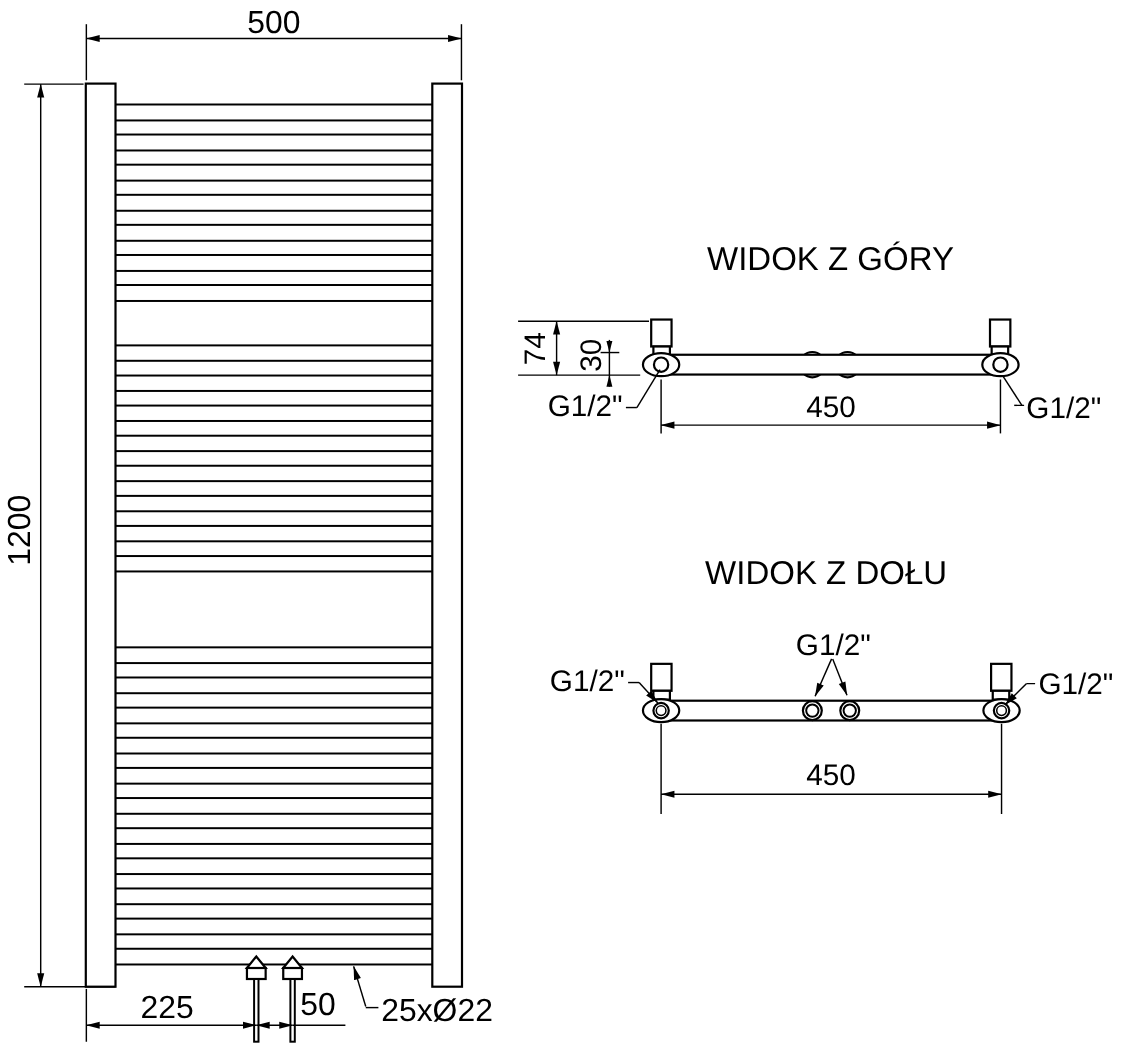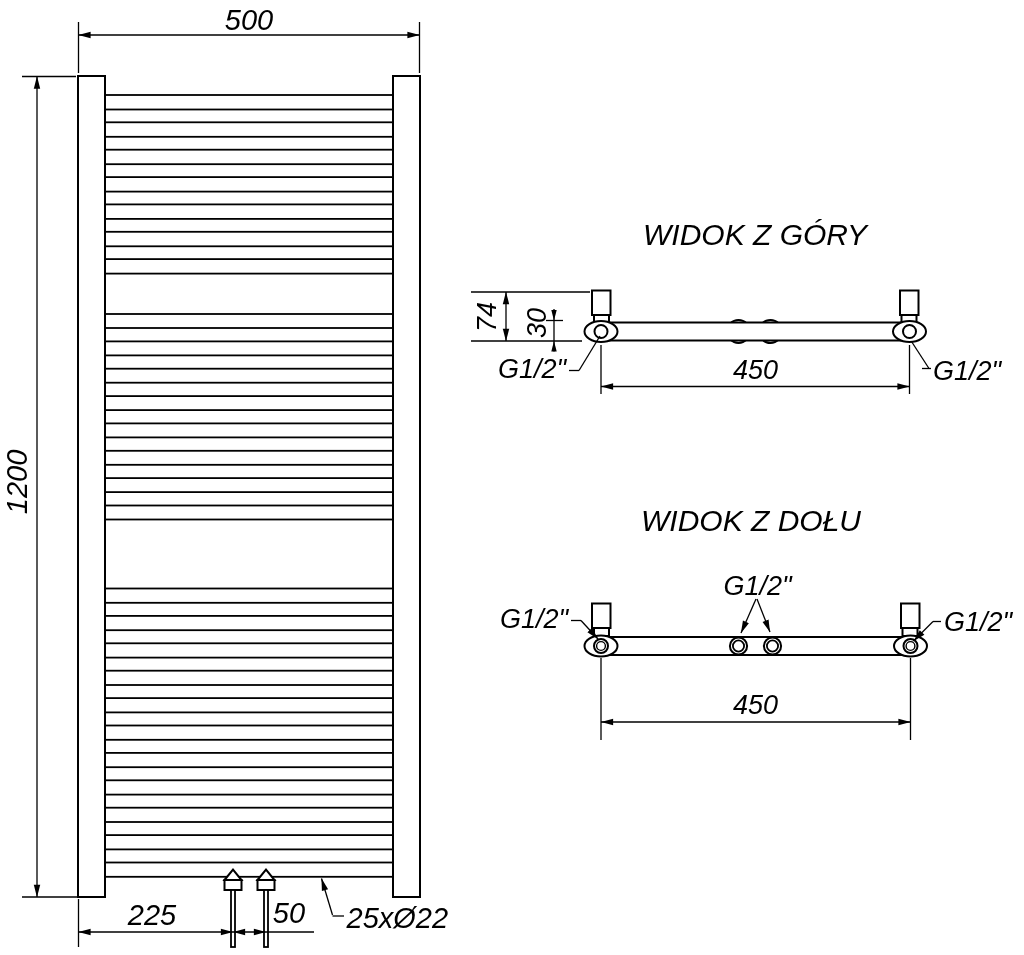--- a/index.html
+++ b/index.html
@@ -6,21 +6,20 @@
     margin: 0;
     padding: 0;
     background: #ffffff;
   }
   .page {
     width: 1024px;
     height: 955px;
     background: #ffffff;
     position: relative;
     overflow: hidden;
-    font-style: italic;
   }
   svg { display: block; }
   .outline {
     fill: #ffffff;
     stroke: #000000;
     stroke-width: 2;
     stroke-linejoin: miter;
   }
   .outline-thin {
     fill: #ffffff;

